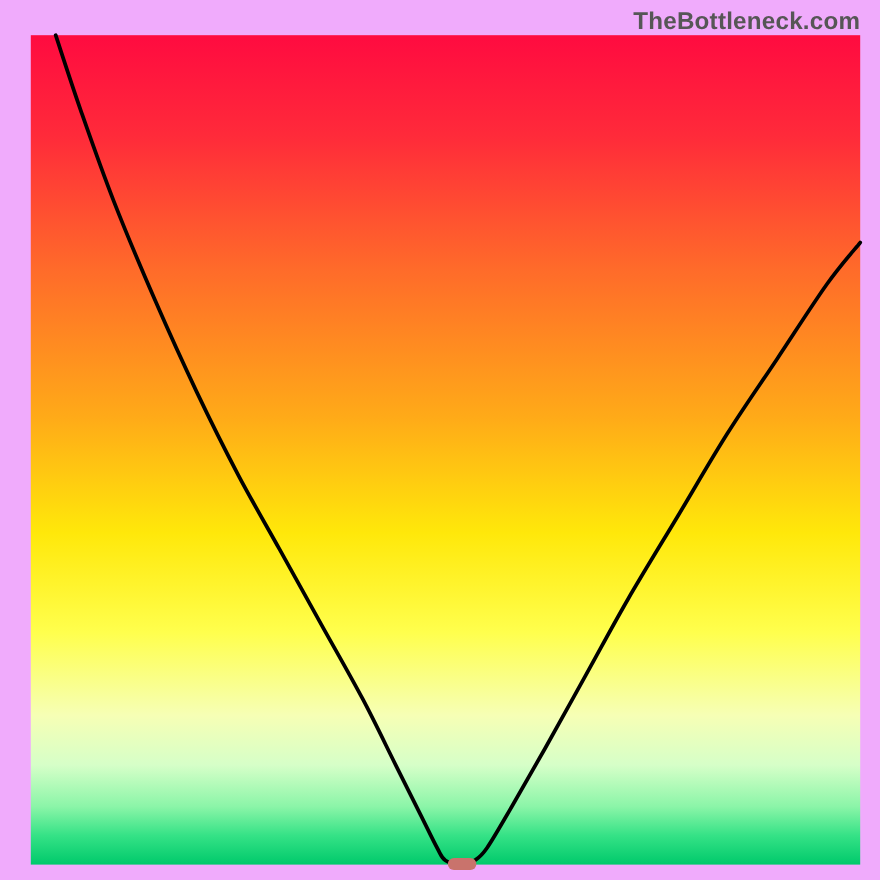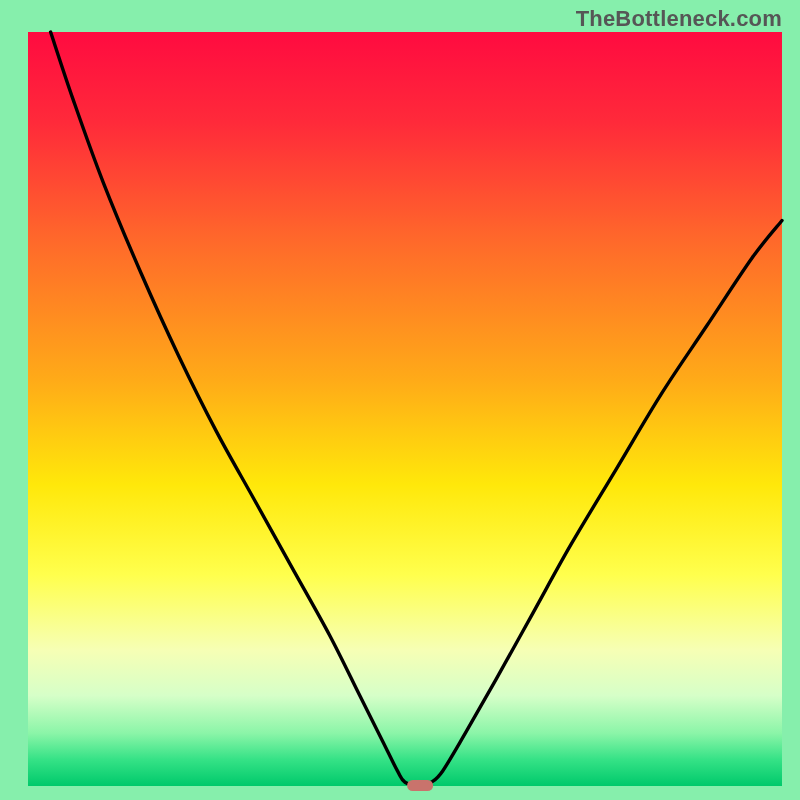--- a/index.html
+++ b/index.html
@@ -7,21 +7,21 @@
     padding: 0;
     width: 800px;
     height: 800px;
     background: #000;
     overflow: hidden;
   }
   .frame {
     position: relative;
     width: 800px;
     height: 800px;
-    background: #86efac;
+    background: #f0abfc;
   }
   .watermark {
     position: absolute;
     top: 6px;
     right: 18px;
     font-family: Arial, Helvetica, sans-serif;
     font-size: 22px;
     font-weight: bold;
     color: #565656;
     letter-spacing: 0.2px;

